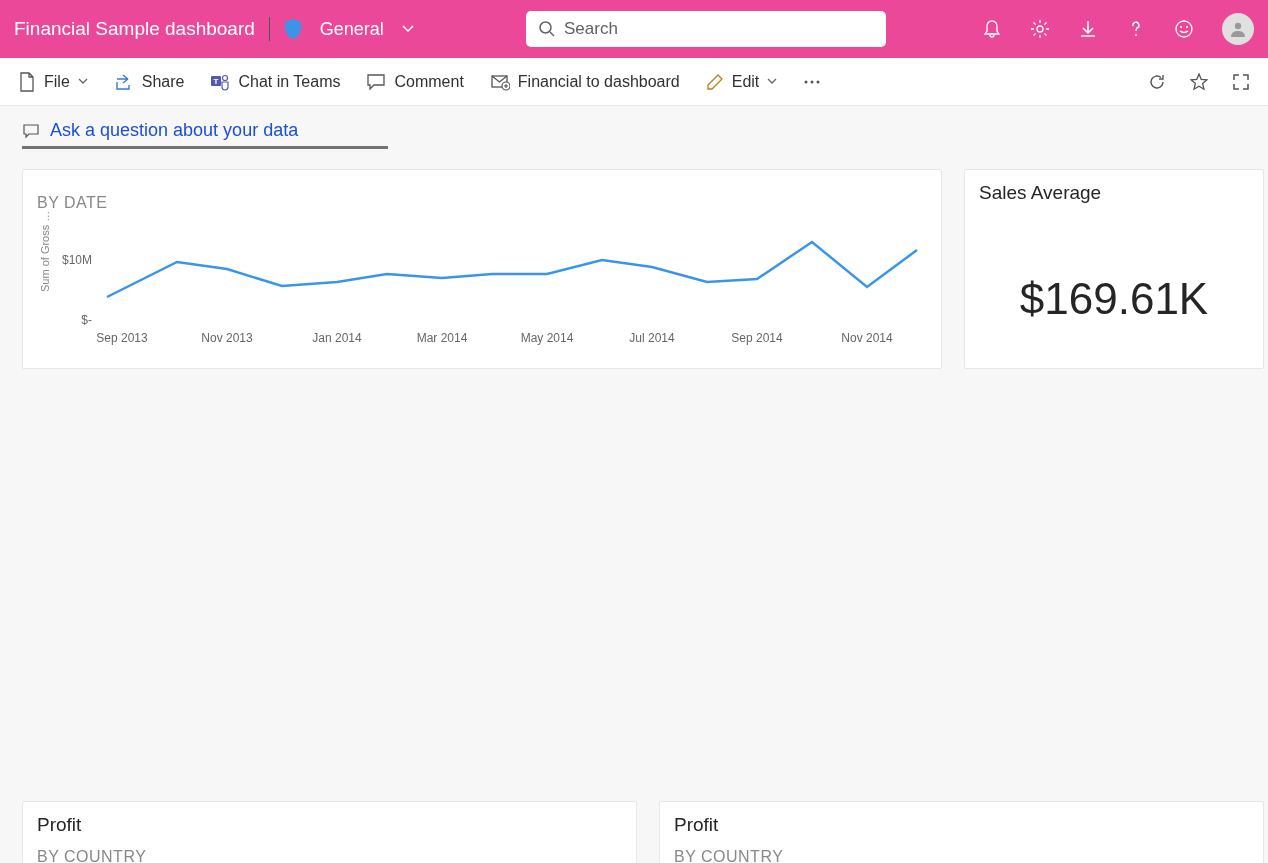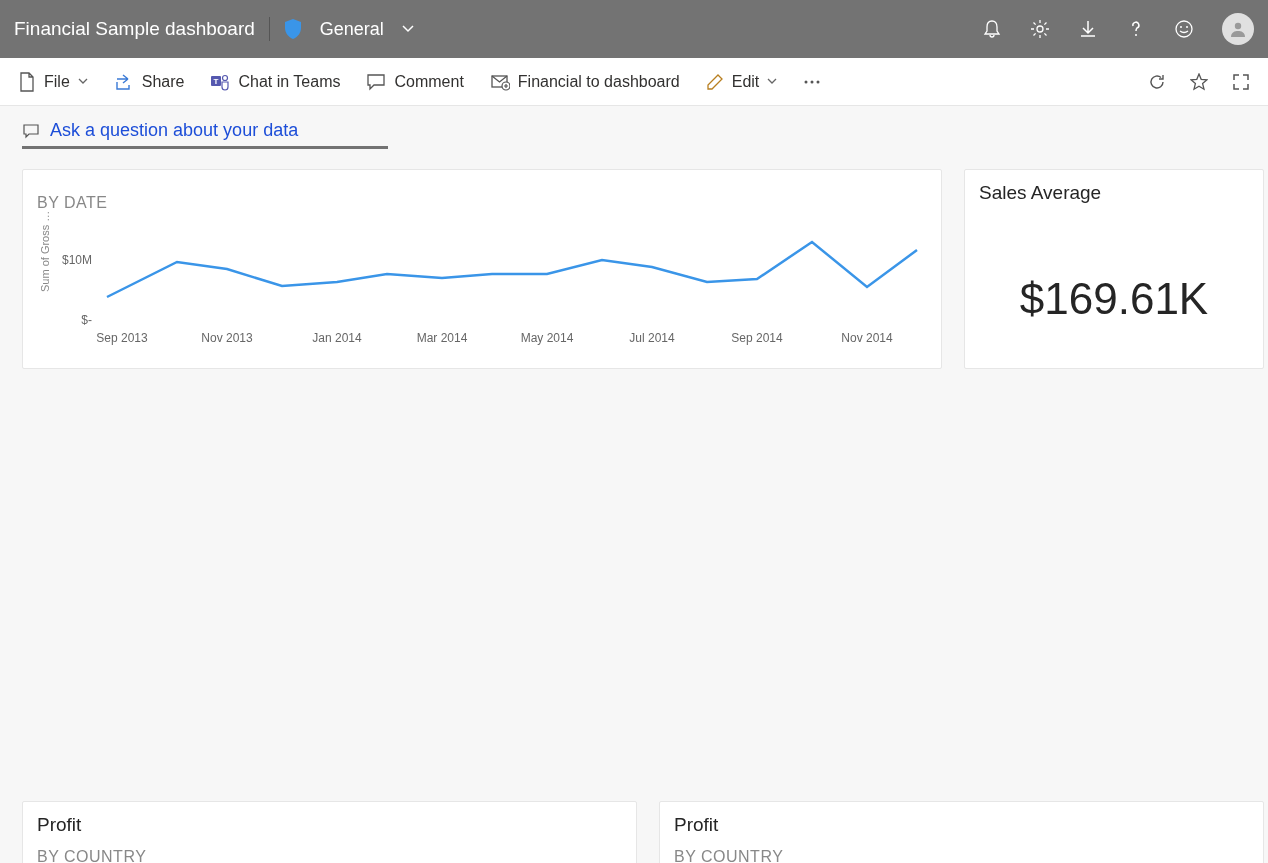--- a/index.html
+++ b/index.html
@@ -8,21 +8,21 @@
     font-size: 14px;
     color: #252525;
     background: #f7f7f7;
     width: 1268px;
     height: 863px;
     overflow: hidden;
   }
 
   
   .top-header {
-    background: #737373;
+    background: #ec4899;
     color: #fff;
     height: 58px;
     display: flex;
     align-items: center;
     padding: 0 14px;
   }
   .top-header .title {
     font-size: 19px;
     font-weight: 400;
   }
@@ -178,20 +178,27 @@
   <div class="sensitivity">
     <svg width="18" height="20" viewBox="0 0 18 20">
         <path d="M9 0 L17 3 V9 C17 14 13.5 18 9 20 C4.5 18 1 14 1 9 V3 Z" fill="#3a95e8"></path>
       </svg>
     <span>General</span>
     <svg width="12" height="8" viewBox="0 0 12 8">
         <path d="M1 1 L6 6 L11 1" stroke="#fff" stroke-width="1.5" fill="none"></path>
       </svg>
   </div>
 
+  <div class="search-box">
+    <svg width="18" height="18" viewBox="0 0 18 18">
+        <circle cx="7.5" cy="7.5" r="5.5" stroke="#616161" stroke-width="1.5" fill="none"></circle>
+        <line x1="12" y1="12" x2="16" y2="16" stroke="#616161" stroke-width="1.5"></line>
+      </svg>
+    <span>Search</span>
+  </div>
 
   <div class="top-header-right">
     <svg width="20" height="20" viewBox="0 0 20 20">
         <path d="M10 2 C7 2 5 4 5 8 V12 L3 15 H17 L15 12 V8 C15 4 13 2 10 2 Z M8 16 A2 2 0 0 0 12 16" stroke="#fff" stroke-width="1.3" fill="none"></path>
       </svg>
     <svg width="20" height="20" viewBox="0 0 20 20">
         <circle cx="10" cy="10" r="3" stroke="#fff" stroke-width="1.3" fill="none"></circle>
         <path d="M10 1 V4 M10 16 V19 M1 10 H4 M16 10 H19 M3.5 3.5 L5.6 5.6 M14.4 14.4 L16.5 16.5 M3.5 16.5 L5.6 14.4 M14.4 5.6 L16.5 3.5" stroke="#fff" stroke-width="1.3"></path>
       </svg>
     <svg width="20" height="20" viewBox="0 0 20 20">

